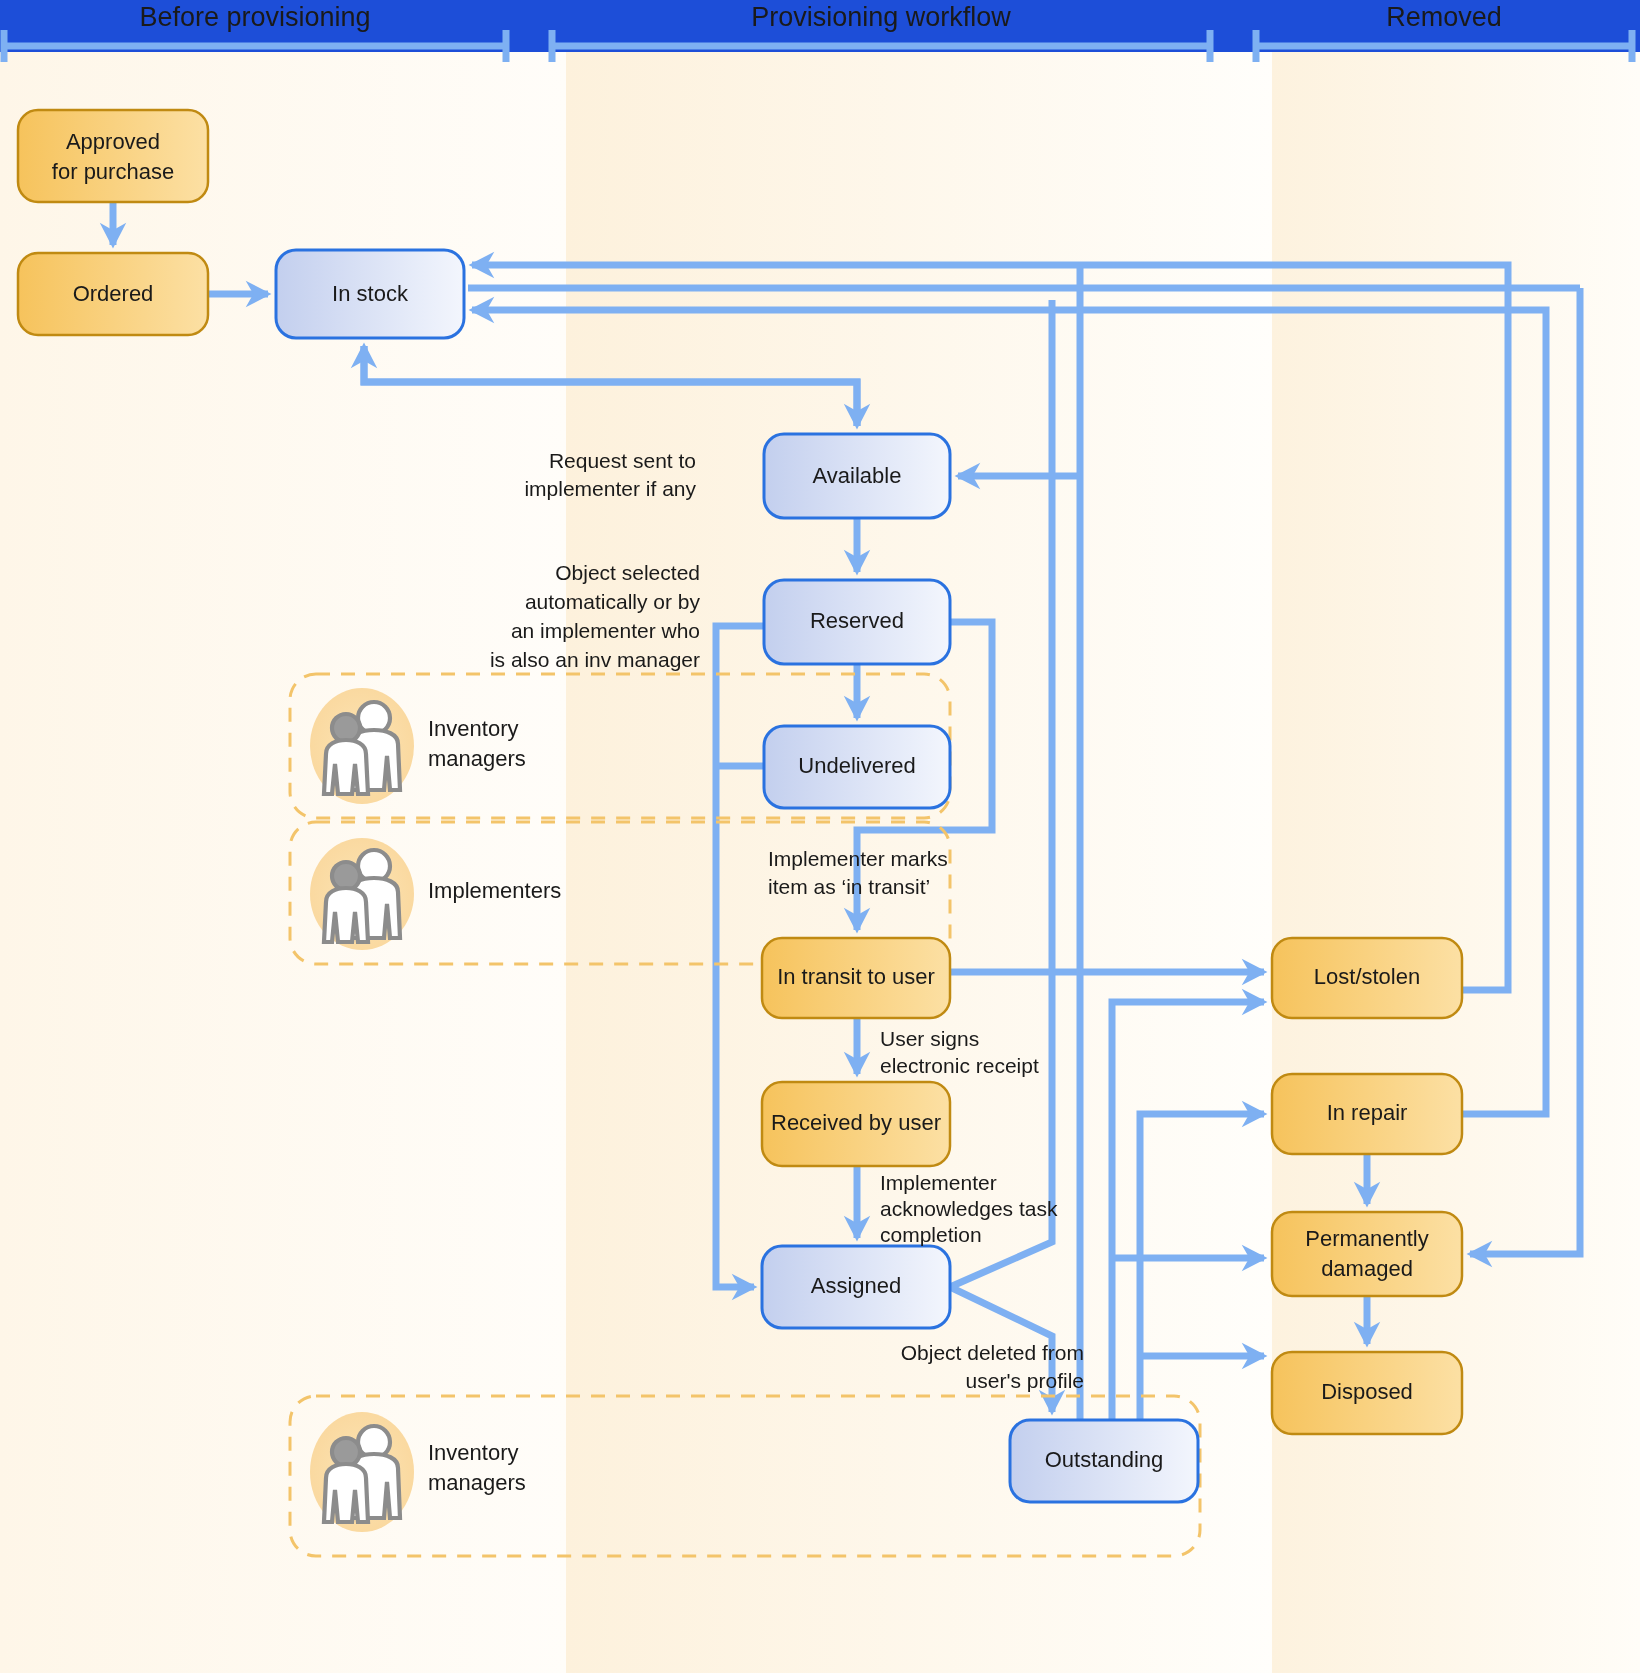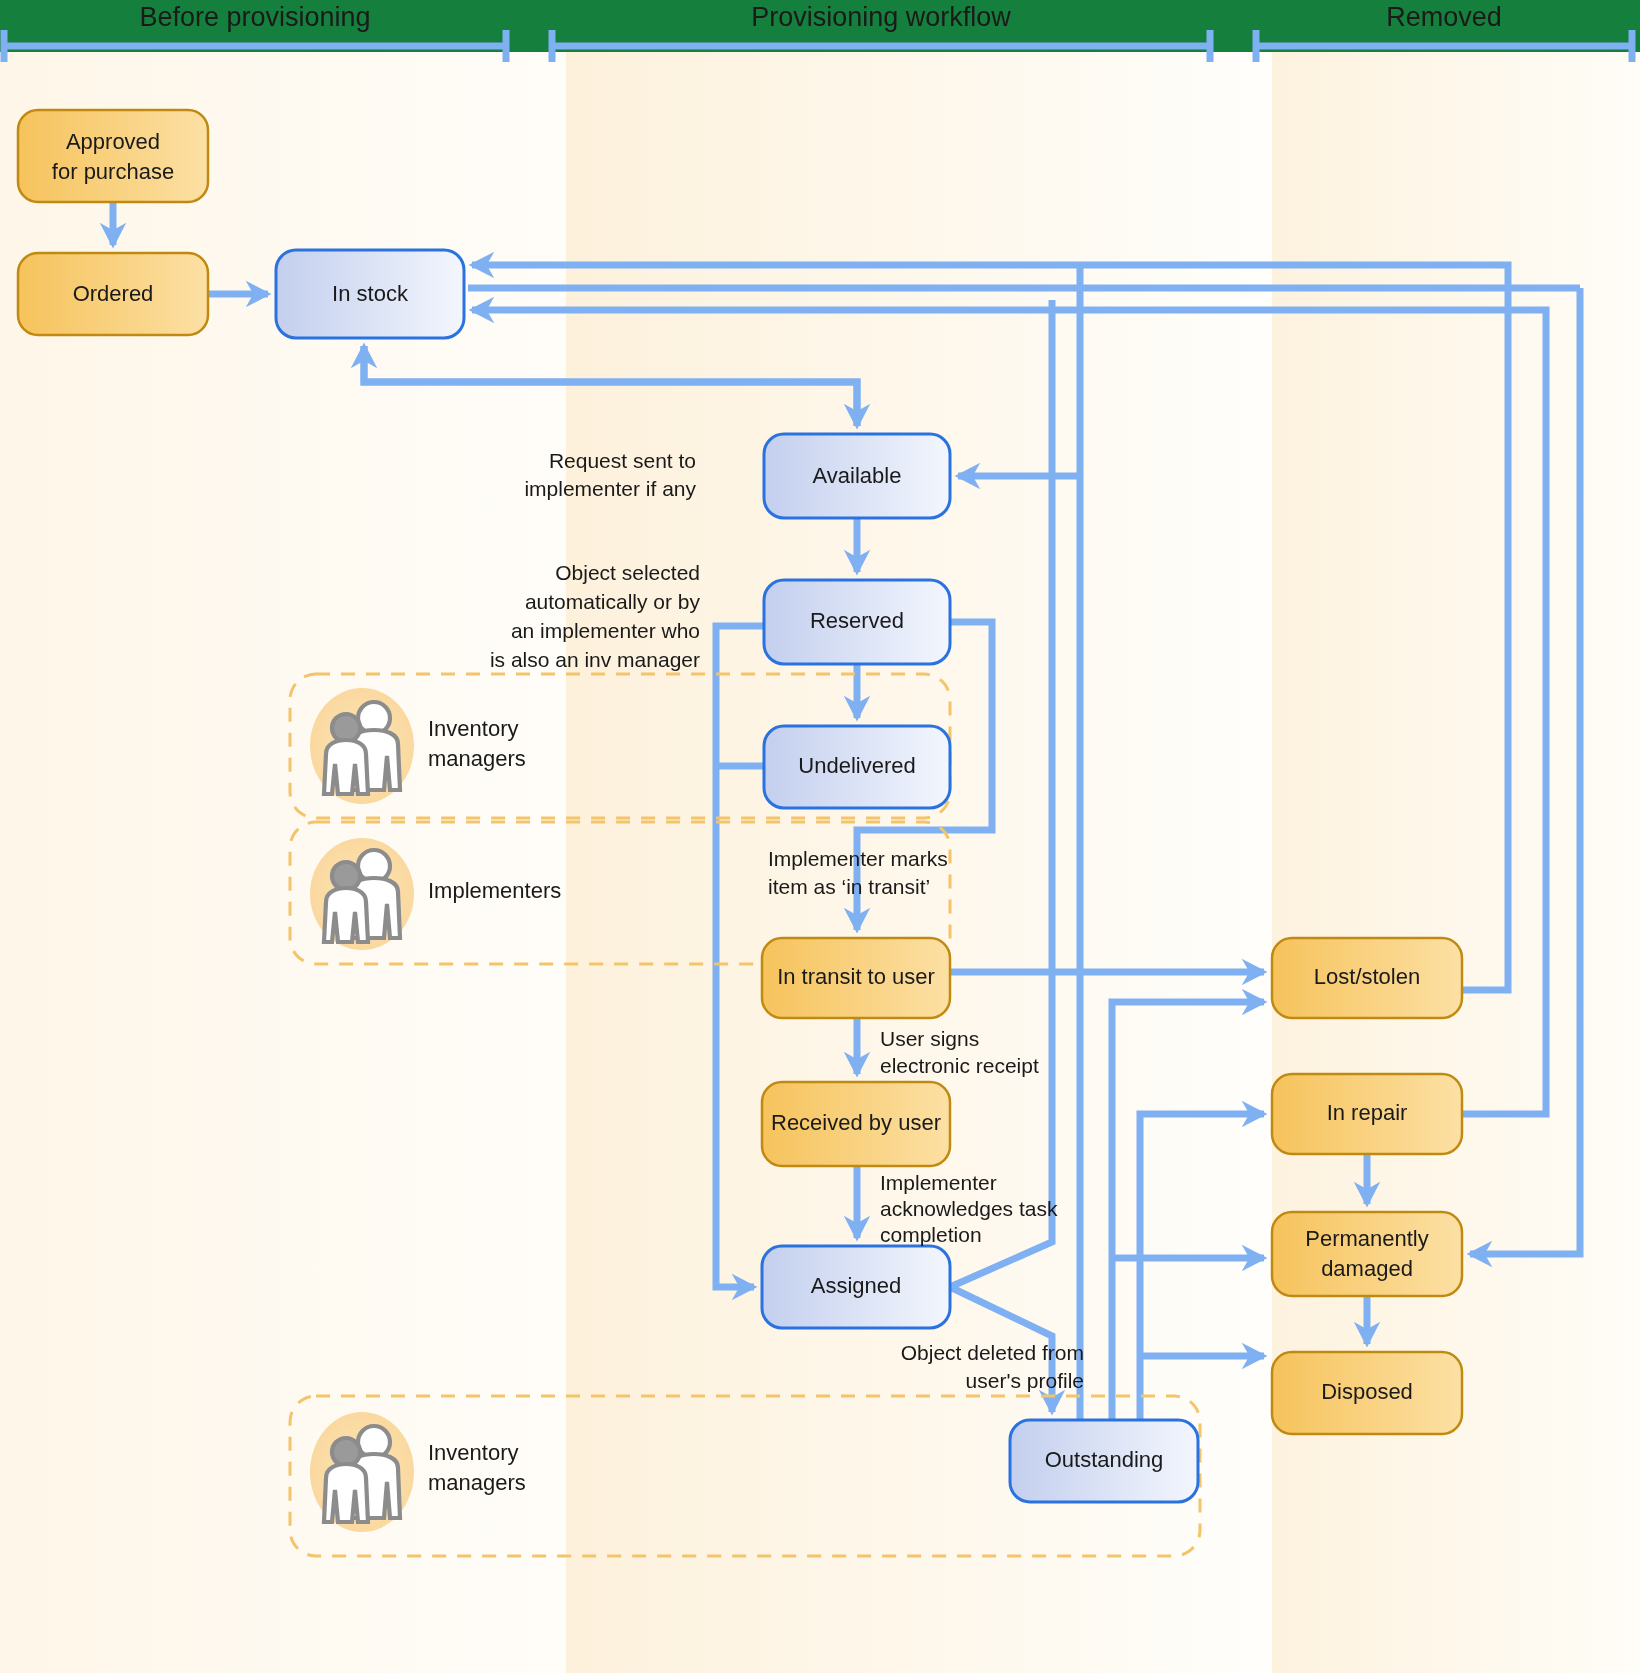--- a/index.html
+++ b/index.html
@@ -1,17 +1,17 @@
 <!DOCTYPE html>
 <html><head>
 <meta charset="utf-8">
 <style>
   html,body{margin:0;padding:0;background:#ffffff;}
   body{font-family:"Liberation Sans", sans-serif;}
-  #stage{position:relative;width:1640px;height:1673px;overflow:hidden;background:#15803d;}
+  #stage{position:relative;width:1640px;height:1673px;overflow:hidden;background:#1d4ed8;}
   #diagram{position:absolute;inset:0;}
   .lane-title{font-size:27px;fill:#1a1a1a;text-anchor:middle;}
   .node-label{font-size:22px;fill:#1a1a1a;text-anchor:middle;dominant-baseline:middle;}
   .edge-label{font-size:21px;fill:#1a1a1a;}
   .group-label{font-size:22px;fill:#1a1a1a;}
   .flow{fill:none;stroke:#7EB0F2;stroke-width:7;stroke-linejoin:miter;stroke-linecap:butt;}
   .bracket{fill:none;stroke:#7EB0F2;stroke-width:7;stroke-linecap:butt;}
   .grp{fill:none;stroke:#F3C46A;stroke-width:3;stroke-dasharray:14 11;}
 </style>
 </head>

